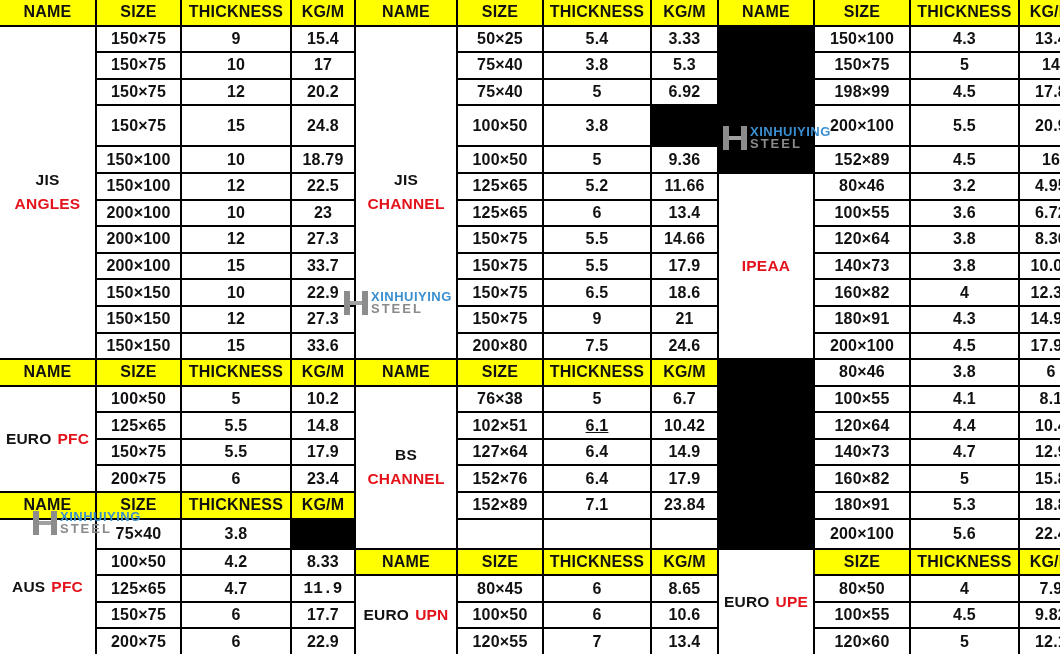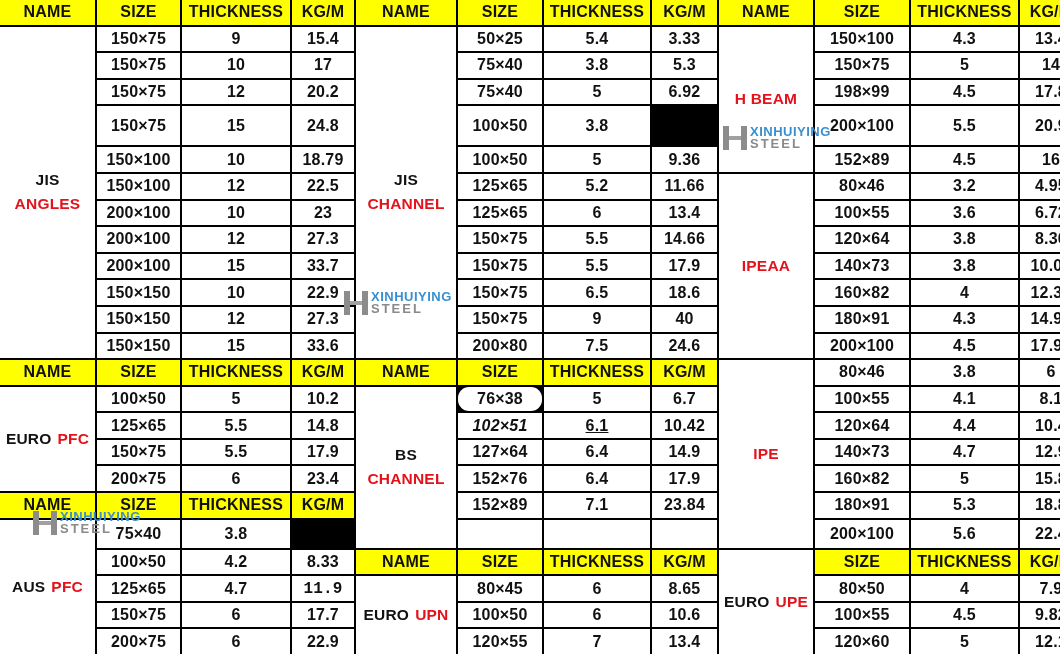--- a/index.html
+++ b/index.html
@@ -148,36 +148,36 @@
     <div class="cell" style="grid-area: 9 / 7;">5.5</div>
     <div class="cell" style="grid-area: 9 / 8;">14.66</div>
     <div class="cell" style="grid-area: 10 / 6;">150×75</div>
     <div class="cell" style="grid-area: 10 / 7;">5.5</div>
     <div class="cell" style="grid-area: 10 / 8;">17.9</div>
     <div class="cell" style="grid-area: 11 / 6;">150×75</div>
     <div class="cell" style="grid-area: 11 / 7;">6.5</div>
     <div class="cell" style="grid-area: 11 / 8;">18.6</div>
     <div class="cell" style="grid-area: 12 / 6;">150×75</div>
     <div class="cell" style="grid-area: 12 / 7;">9</div>
-    <div class="cell" style="grid-area: 12 / 8;">40</div>
+    <div class="cell" style="grid-area: 12 / 8;">21</div>
     <div class="cell" style="grid-area: 13 / 6;">200×80</div>
     <div class="cell" style="grid-area: 13 / 7;">7.5</div>
     <div class="cell" style="grid-area: 13 / 8;">24.6</div>
     <div class="cell hdr" style="grid-area: 14 / 5;">NAME</div>
     <div class="cell hdr" style="grid-area: 14 / 6;">SIZE</div>
     <div class="cell hdr" style="grid-area: 14 / 7;">THICKNESS</div>
     <div class="cell hdr" style="grid-area: 14 / 8;">KG/M</div>
     <div class="cell name" style="grid-area: 15 / 5 / span 6;">
       <span class="blk">BS</span>
       <span class="red">CHANNEL</span>
     </div>
-    <div class="cell" style="grid-area: 15 / 6; border-radius: 11px;">76×38</div>
+    <div class="cell" style="grid-area: 15 / 6;">76×38</div>
     <div class="cell" style="grid-area: 15 / 7;">5</div>
     <div class="cell" style="grid-area: 15 / 8;">6.7</div>
-    <div class="cell" style="grid-area: 16 / 6; font-style: italic;">102×51</div>
+    <div class="cell" style="grid-area: 16 / 6;">102×51</div>
     <div class="cell" style="grid-area: 16 / 7; text-decoration: underline;">6.1</div>
     <div class="cell" style="grid-area: 16 / 8;">10.42</div>
     <div class="cell" style="grid-area: 17 / 6;">127×64</div>
     <div class="cell" style="grid-area: 17 / 7;">6.4</div>
     <div class="cell" style="grid-area: 17 / 8;">14.9</div>
     <div class="cell" style="grid-area: 18 / 6;">152×76</div>
     <div class="cell" style="grid-area: 18 / 7;">6.4</div>
     <div class="cell" style="grid-area: 18 / 8;">17.9</div>
     <div class="cell" style="grid-area: 19 / 6;">152×89</div>
     <div class="cell" style="grid-area: 19 / 7;">7.1</div>
@@ -199,23 +199,20 @@
     <div class="cell" style="grid-area: 23 / 6;">100×50</div>
     <div class="cell" style="grid-area: 23 / 7;">6</div>
     <div class="cell" style="grid-area: 23 / 8;">10.6</div>
     <div class="cell" style="grid-area: 24 / 6;">120×55</div>
     <div class="cell" style="grid-area: 24 / 7;">7</div>
     <div class="cell" style="grid-area: 24 / 8;">13.4</div>
     <div class="cell hdr" style="grid-area: 1 / 9;">NAME</div>
     <div class="cell hdr" style="grid-area: 1 / 10;">SIZE</div>
     <div class="cell hdr" style="grid-area: 1 / 11;">THICKNESS</div>
     <div class="cell hdr" style="grid-area: 1 / 12;">KG/M</div>
-    <div class="cell name" style="grid-area: 2 / 9 / span 5;">
-      <span class="red">H BEAM</span>
-    </div>
     <div class="cell" style="grid-area: 2 / 10;">150×100</div>
     <div class="cell" style="grid-area: 2 / 11;">4.3</div>
     <div class="cell" style="grid-area: 2 / 12;">13.4</div>
     <div class="cell" style="grid-area: 3 / 10;">150×75</div>
     <div class="cell" style="grid-area: 3 / 11;">5</div>
     <div class="cell" style="grid-area: 3 / 12;">14</div>
     <div class="cell" style="grid-area: 4 / 10;">198×99</div>
     <div class="cell" style="grid-area: 4 / 11;">4.5</div>
     <div class="cell" style="grid-area: 4 / 12;">17.8</div>
     <div class="cell" style="grid-area: 5 / 10;">200×100</div>
@@ -241,23 +238,20 @@
     <div class="cell" style="grid-area: 10 / 12;">10.05</div>
     <div class="cell" style="grid-area: 11 / 10;">160×82</div>
     <div class="cell" style="grid-area: 11 / 11;">4</div>
     <div class="cell" style="grid-area: 11 / 12;">12.31</div>
     <div class="cell" style="grid-area: 12 / 10;">180×91</div>
     <div class="cell" style="grid-area: 12 / 11;">4.3</div>
     <div class="cell" style="grid-area: 12 / 12;">14.94</div>
     <div class="cell" style="grid-area: 13 / 10;">200×100</div>
     <div class="cell" style="grid-area: 13 / 11;">4.5</div>
     <div class="cell" style="grid-area: 13 / 12;">17.95</div>
-    <div class="cell name" style="grid-area: 14 / 9 / span 7;">
-      <span class="red">IPE</span>
-    </div>
     <div class="cell" style="grid-area: 14 / 10;">80×46</div>
     <div class="cell" style="grid-area: 14 / 11;">3.8</div>
     <div class="cell" style="grid-area: 14 / 12;">6</div>
     <div class="cell" style="grid-area: 15 / 10;">100×55</div>
     <div class="cell" style="grid-area: 15 / 11;">4.1</div>
     <div class="cell" style="grid-area: 15 / 12;">8.1</div>
     <div class="cell" style="grid-area: 16 / 10;">120×64</div>
     <div class="cell" style="grid-area: 16 / 11;">4.4</div>
     <div class="cell" style="grid-area: 16 / 12;">10.4</div>
     <div class="cell" style="grid-area: 17 / 10;">140×73</div>

